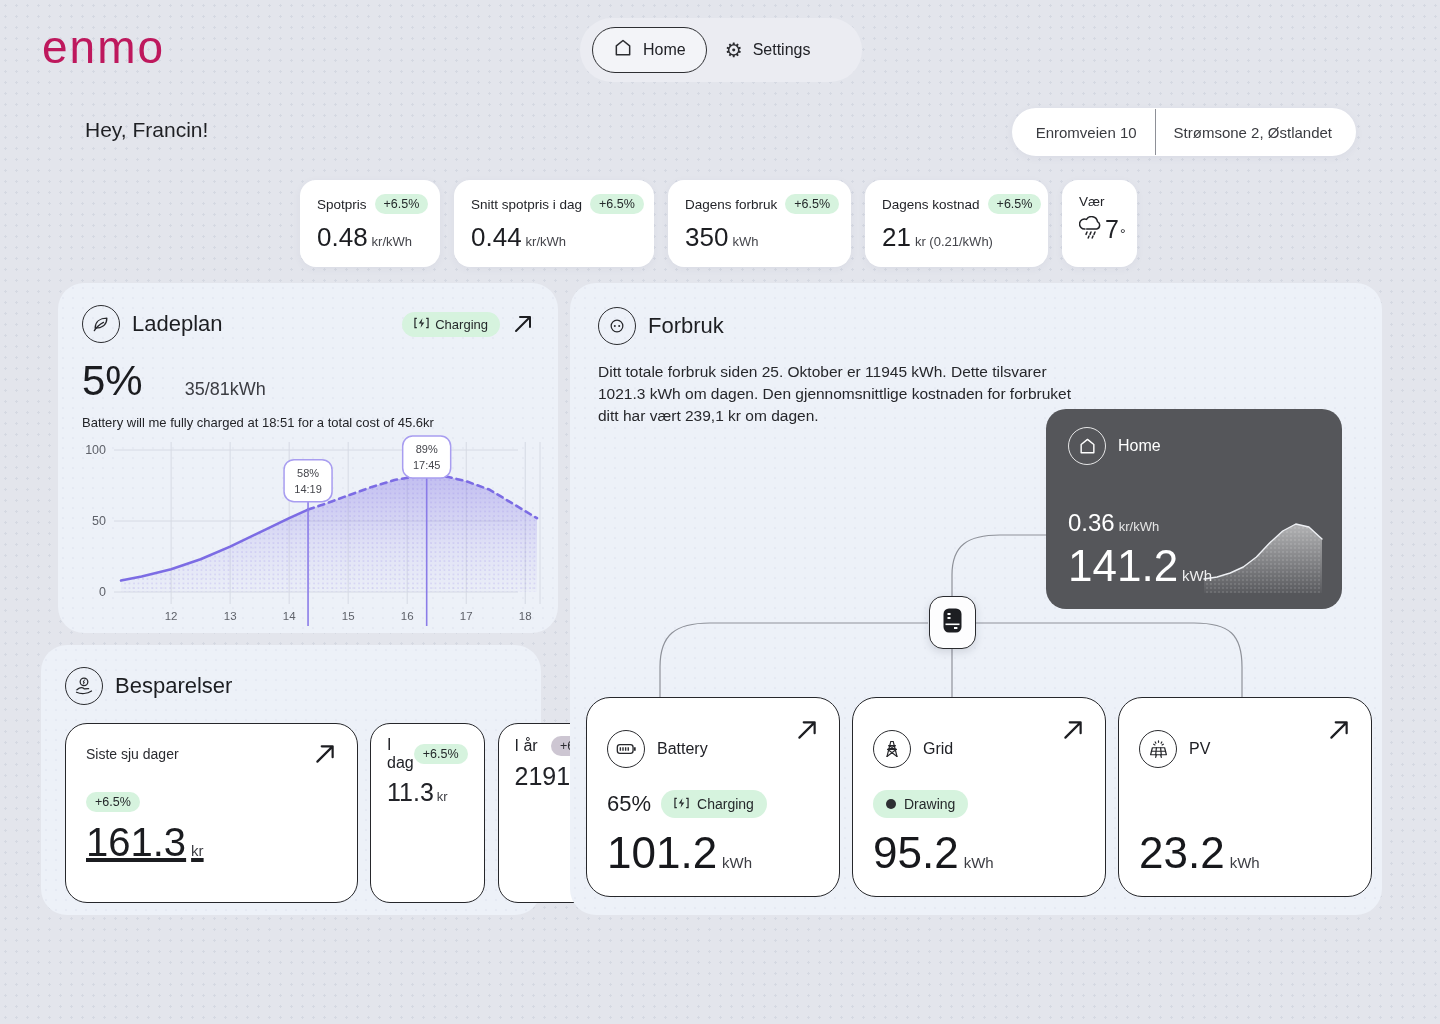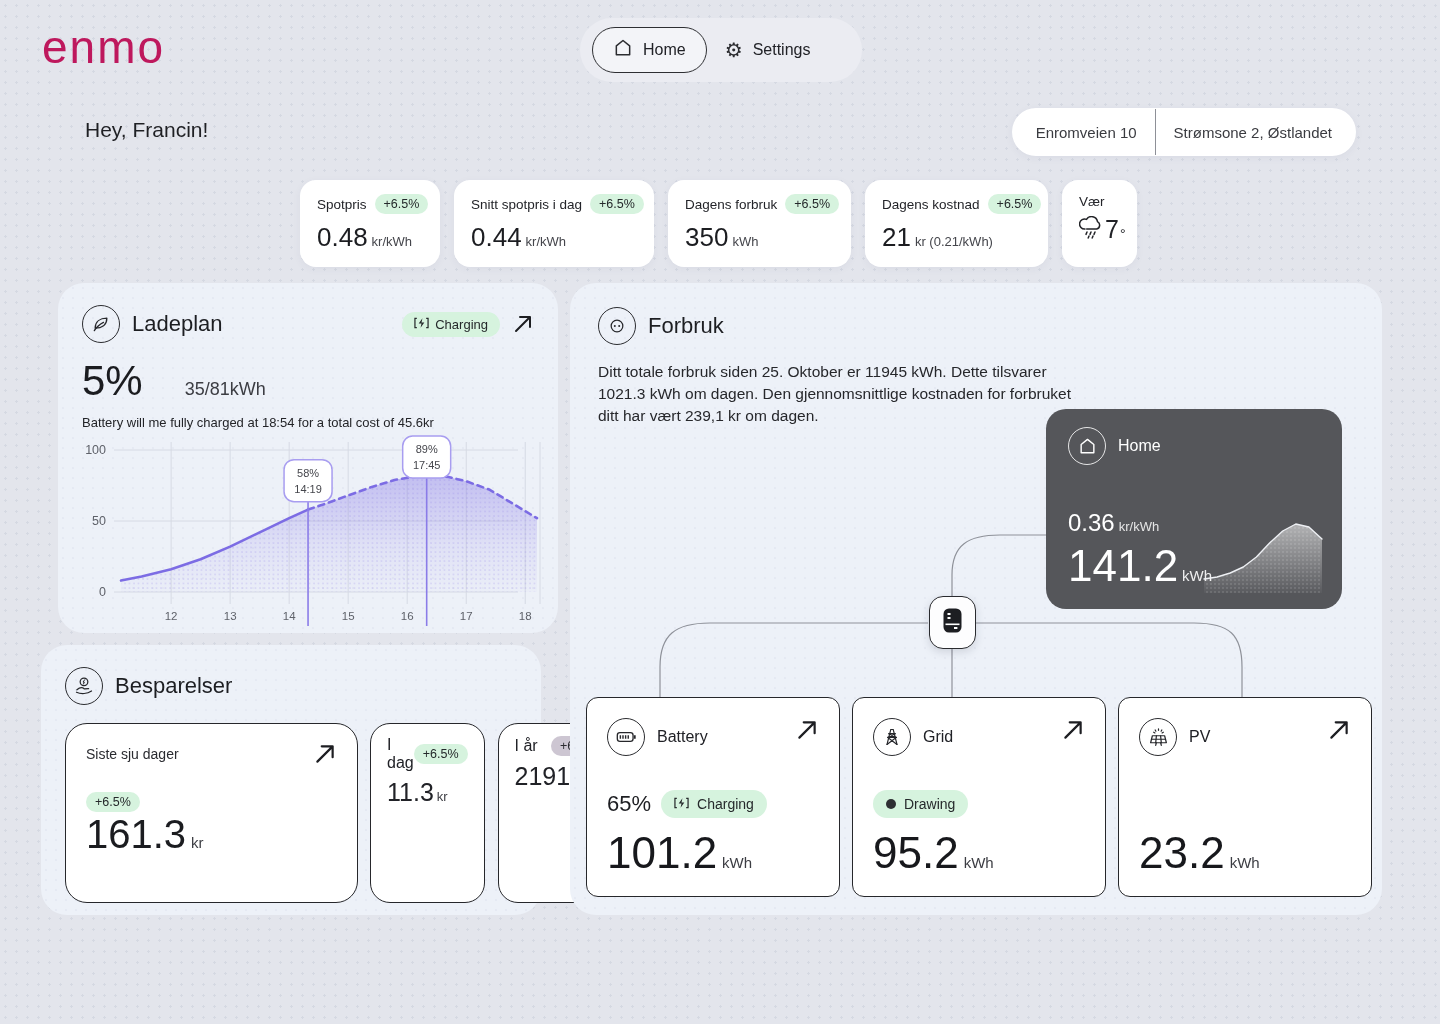--- a/index.html
+++ b/index.html
@@ -66,21 +66,21 @@
   .lade-caption { font-size:13px; color:#232428; margin-top:10px; }
   .lade-chart { margin-top:4px; margin-left:-12px; }
 
   
   .besp-grid { display:flex; gap:12px; margin-top:18px; }
   .card { background:#fff; border:1px solid #26272b; border-radius:22px; position:relative; }
   .besp-main { width:325px; height:180px; padding:16px 20px; }
   .besp-main-label { font-size:14px; color:#2a2b30; margin-top:6px; }
   .besp-main .arrow-btn { position:absolute; top:18px; right:20px; }
   .besp-badge-row { margin-top:30px; }
-  .besp-value { margin-top:2px; font-size:40px; color:#1b1c20; }
+  .besp-value { margin-top:10px; font-size:40px; color:#1b1c20;text-decoration:underline; }
   .besp-unit { font-size:15px; color:#3c3d43; margin-left:5px; }
   .besp-col { display:flex; flex-direction:row; gap:13px; width:147px; }
   .besp-small { flex:1; padding:12px 16px; border-radius:20px; }
   .besp-small-head { display:flex; align-items:center; justify-content:space-between; font-size:16px; }
   .besp-small-value { margin-top:6px; font-size:25px; }
   .besp-small-unit { font-size:13px; color:#3c3d43; margin-left:3px; }
 
   
   .forbruk-desc { margin-top:16px; width:480px; font-size:15.5px; line-height:1.42; color:#26272b; }
   .connectors { left:0; top:0; pointer-events:none; }
@@ -92,21 +92,21 @@
   .home-card .circle-icon { border-color:rgba(255,255,255,0.85); }
   .home-head { display:flex; align-items:center; gap:12px; }
   .home-label { font-size:16px; }
   .home-price { position:absolute; left:22px; top:100px; font-size:24px; }
   .home-price-unit { font-size:13px; color:rgba(255,255,255,0.85); margin-left:4px; }
   .home-energy { position:absolute; left:22px; top:132px; font-size:44px; }
   .home-energy-unit { font-size:15px; color:rgba(255,255,255,0.9); margin-left:4px; }
   .home-spark { position:absolute; right:14px; bottom:10px; }
 
   .src-row { left:16px; top:414px; display:flex; gap:12px; position:absolute; }
-  .src-card { width:254px; height:200px; border-radius:12px; padding:20px 20px; }
+  .src-card { width:254px; height:200px; border-radius:24px; padding:32px 20px; }
   .src-head { display:flex; align-items:center; gap:12px; font-size:16px; color:#202126; }
   .src-card .arrow-btn { position:absolute; top:20px; right:20px; }
   .src-mid { position:absolute; left:20px; top:92px; display:flex; align-items:center; gap:10px; }
   .src-pct { font-size:22px; color:#1d1e22; }
   .status-badge { display:flex; align-items:center; gap:8px; background:#d6f3de; color:#25292b;
                   font-size:14px; padding:6px 13px; border-radius:16px; }
   .dot { width:10px; height:10px; border-radius:50%; background:#2e2f33; }
   .src-value { position:absolute; left:20px; top:130px; font-size:44px; color:#17181c; }
   .src-unit { font-size:15px; color:#3c3d43; margin-left:5px; }
 </style>
@@ -206,21 +206,21 @@
     <span class="arrow-btn">
       <svg width="22" height="22" viewBox="0 0 22 22" fill="none" stroke="#1d1e22" stroke-width="2" stroke-linecap="round" stroke-linejoin="round">
         <path d="M4 18 L18 4 M8 4 H18 V14"></path>
       </svg>
     </span>
   </div>
   <div class="pct-row">
     <span class="pct-big">5%</span>
     <span class="pct-cap">35/81kWh</span>
   </div>
-  <div class="lade-caption">Battery will me fully charged at 18:54 for a total cost of 45.6kr</div>
+  <div class="lade-caption">Battery will me fully charged at 18:51 for a total cost of 45.6kr</div>
   <div class="lade-chart" id="lade-chart"><svg width="478" height="198" viewBox="0 0 478 198">
         <defs>
           <linearGradient id="agrad" x1="0" y1="0" x2="0" y2="1">
             <stop offset="0%" stop-color="#7c6ce4" stop-opacity="0.38"></stop>
             <stop offset="60%" stop-color="#7c6ce4" stop-opacity="0.12"></stop>
             <stop offset="100%" stop-color="#7c6ce4" stop-opacity="0.02"></stop>
           </linearGradient>
           <pattern id="adots" width="4.5" height="4.5" patternUnits="userSpaceOnUse">
             <circle cx="1" cy="1" r="0.8" fill="#7c6ce4" opacity="0.28"></circle>
           </pattern>

